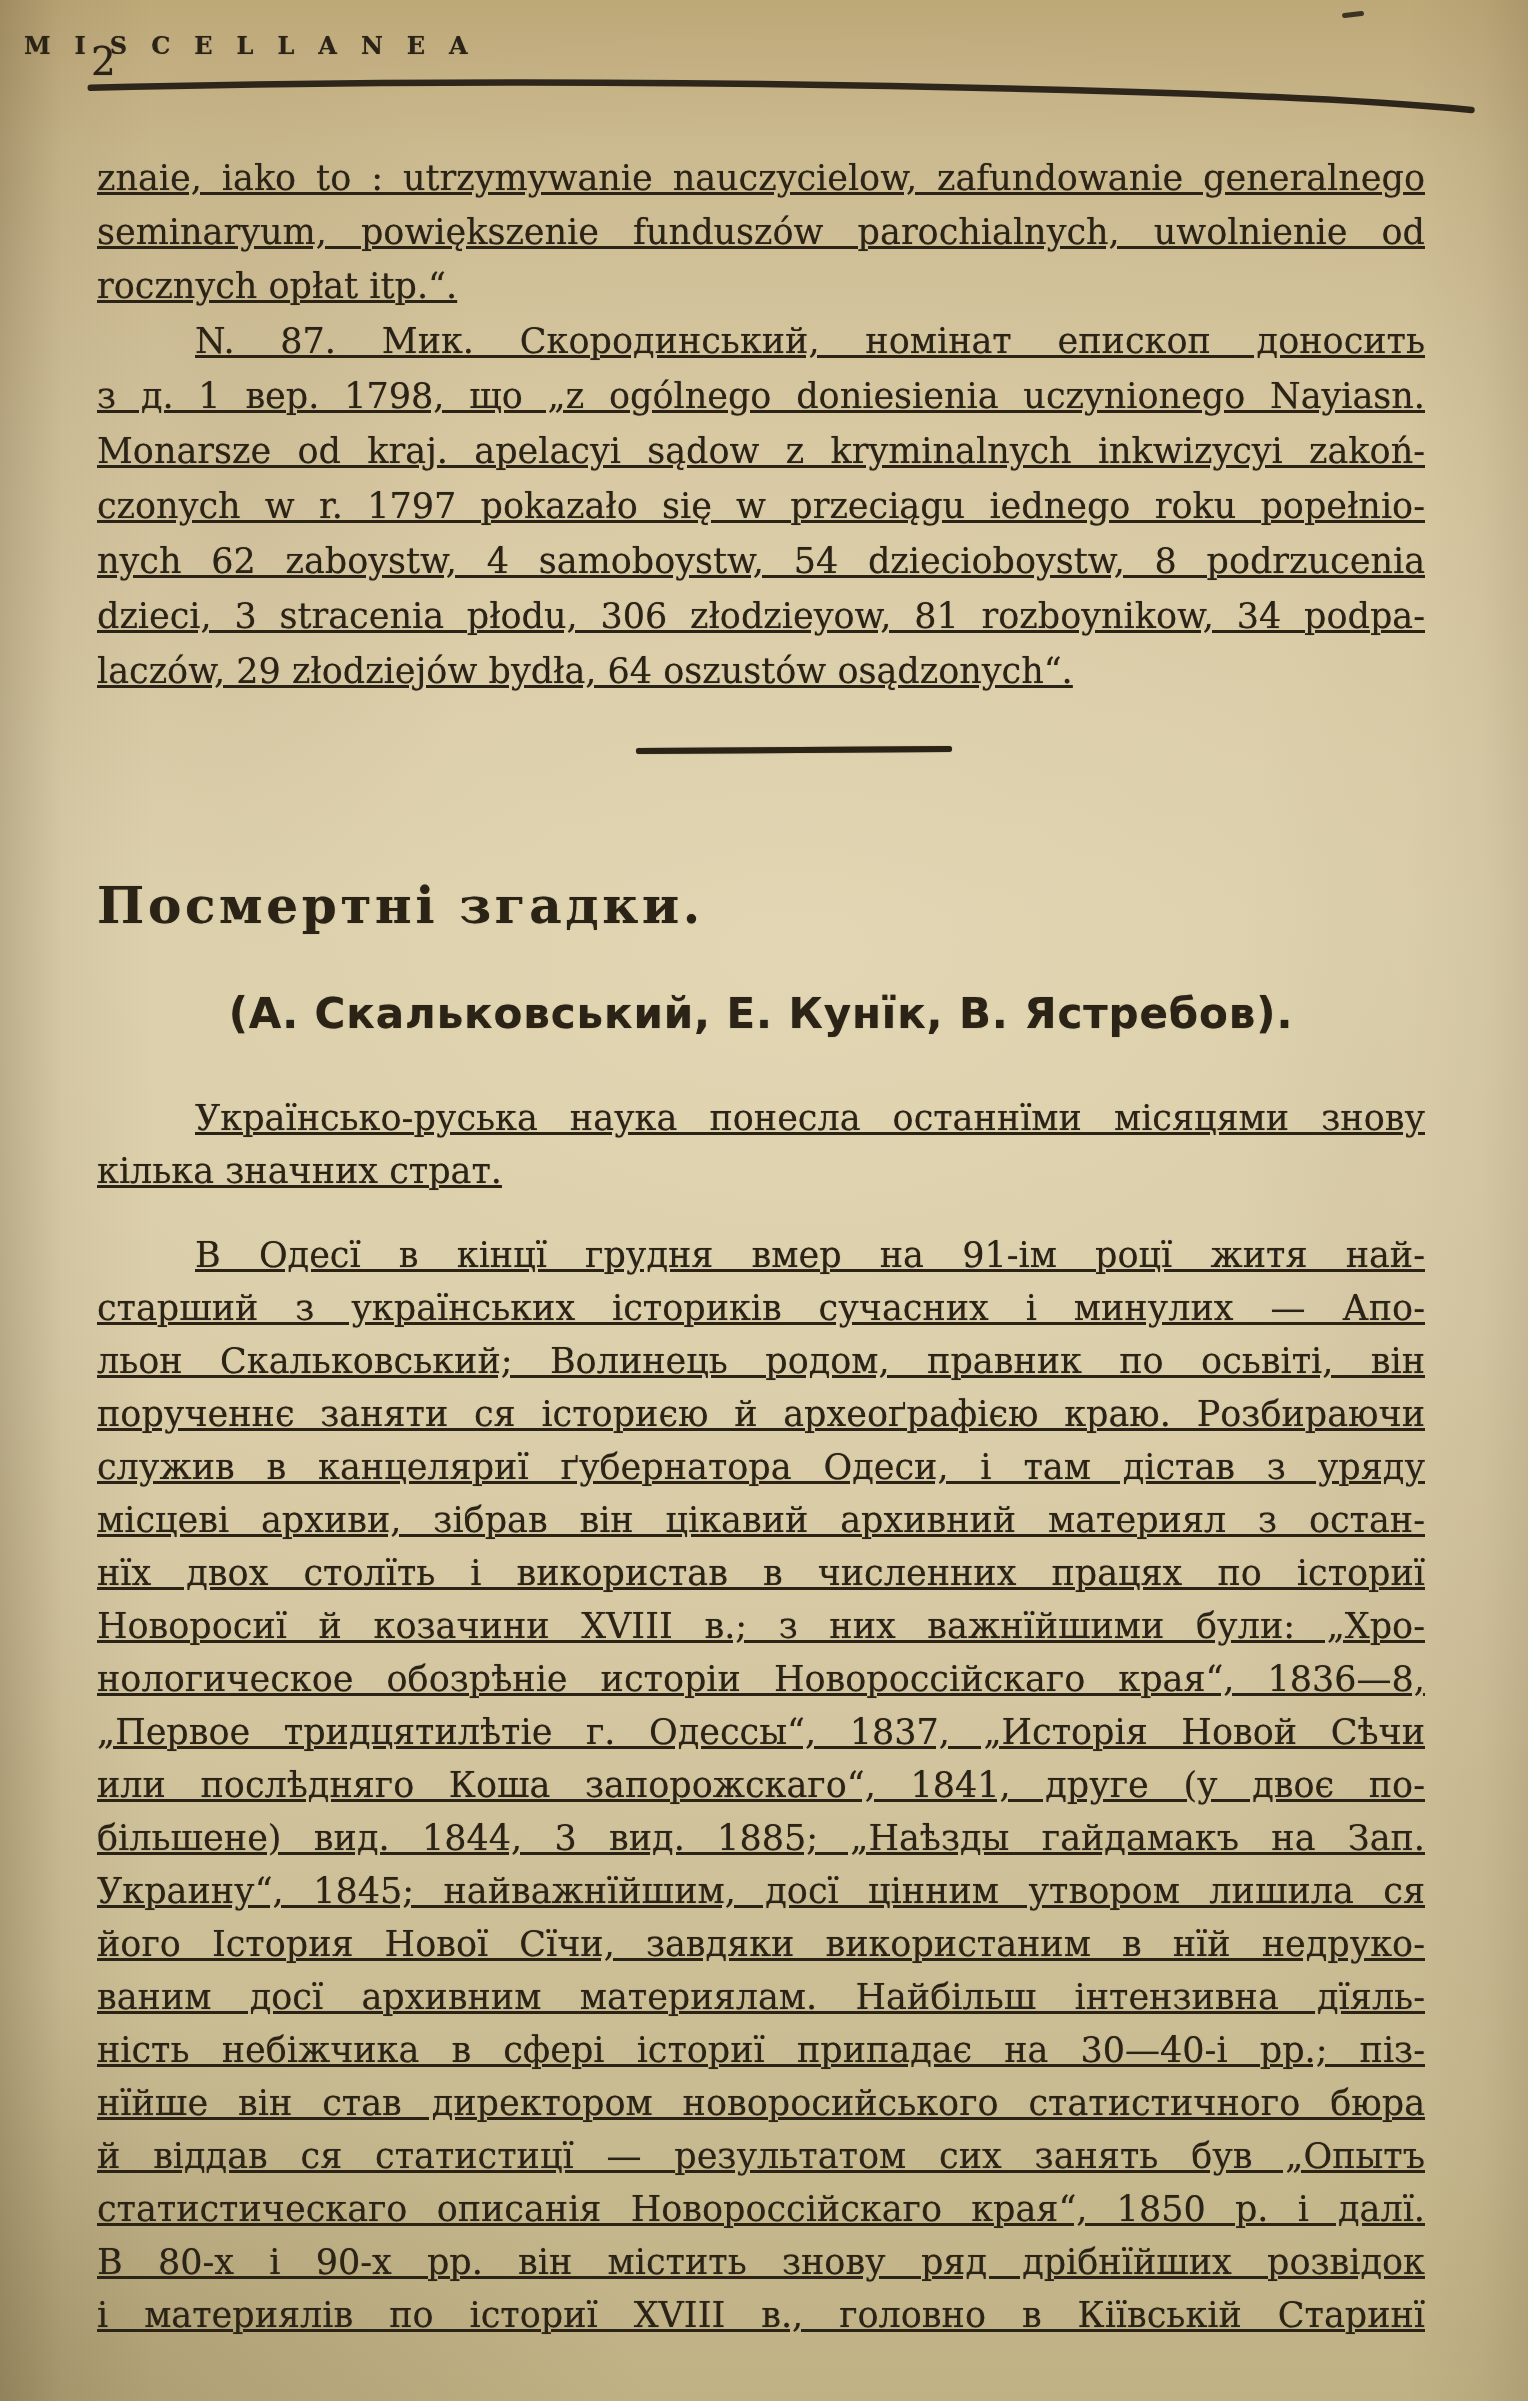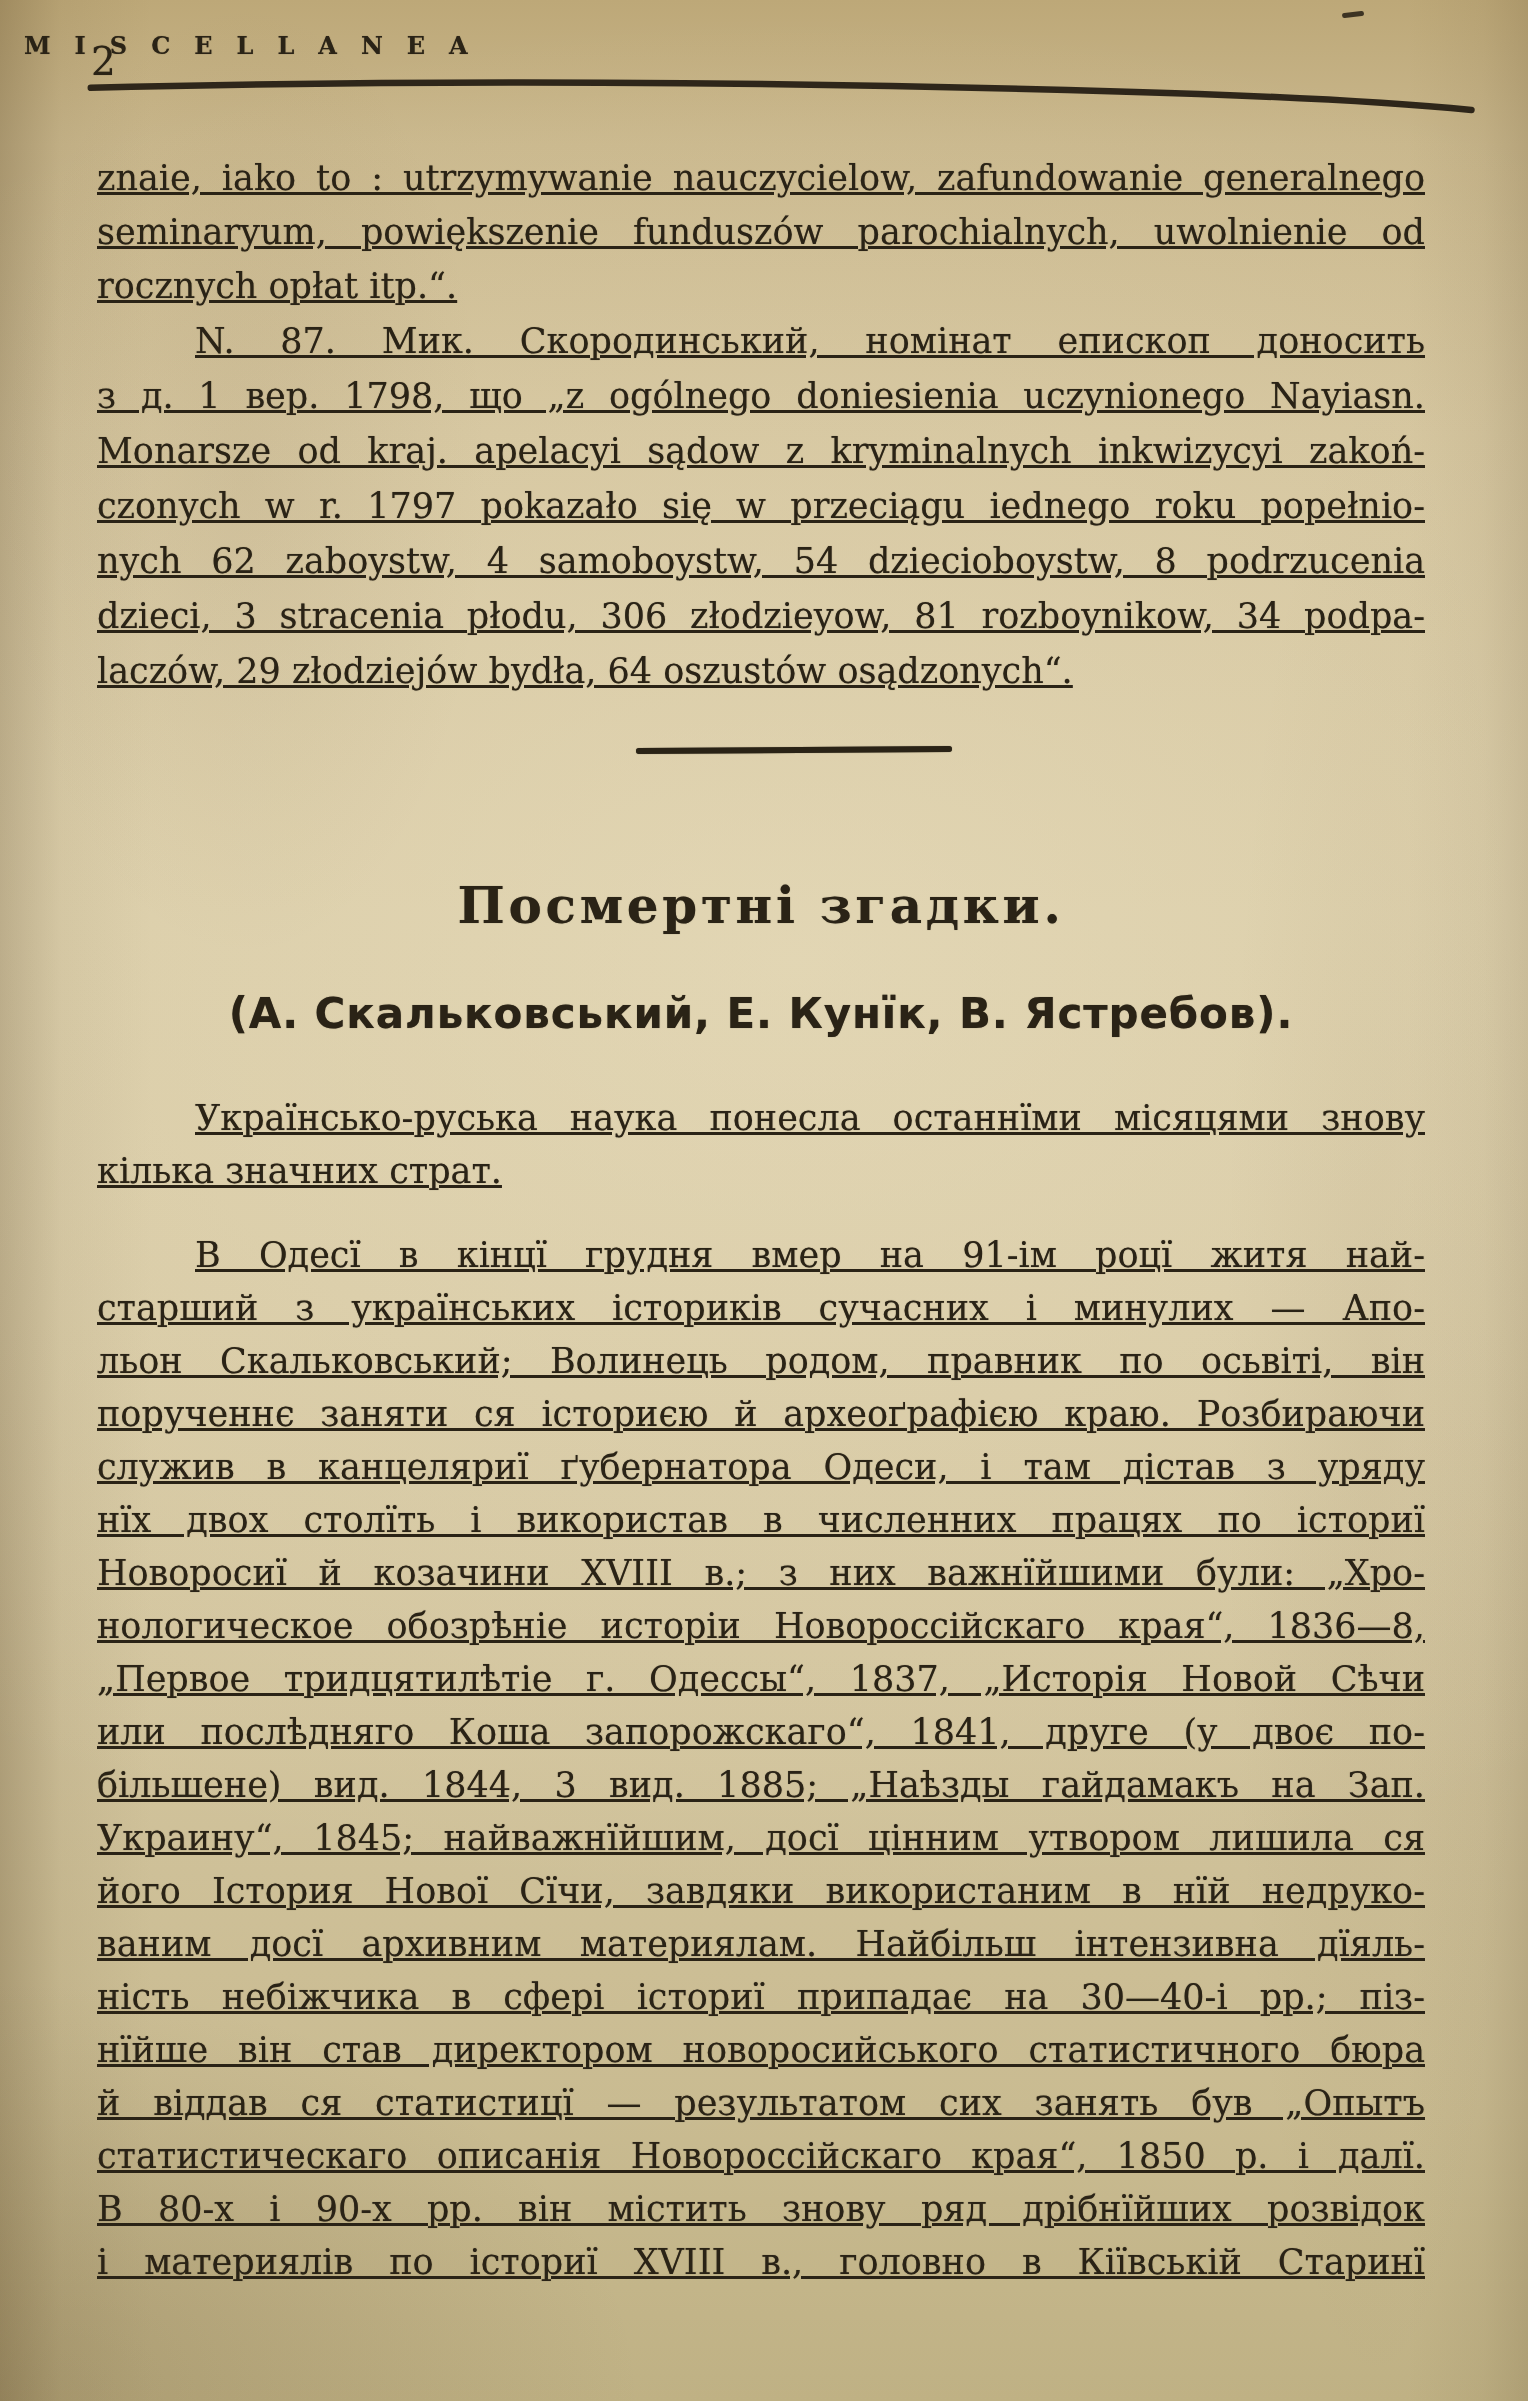--- a/index.html
+++ b/index.html
@@ -46,21 +46,21 @@
   .pos-p4 { top:1229px; }
 
   .divider {
     position:absolute; left:636px; top:747px; width:316px; height:5.5px;
     background:var(--ink); border-radius:2.8px; transform:rotate(-0.4deg);
     box-shadow:0 0 0.9px rgba(42,35,22,0.6);
   }
 
   .obit-title {
     position:absolute; left:97px; top:876px; width:1328px; margin:0;
-    text-align:center; font-size:50px; font-weight:bold; letter-spacing:3.7px;
+    text-align:left; font-size:50px; font-weight:bold; letter-spacing:3.7px;
   }
   .obit-subtitle {
     position:absolute; left:97px; top:989px; width:1328px; margin:0;
     text-align:center; font-family:"DejaVu Sans", sans-serif;
     font-size:42px; font-weight:bold; letter-spacing:0.9px;
   }
 </style>
 </head>
 <body>
 
@@ -101,20 +101,21 @@
       <div class="tline indent">Українсько-руська наука понесла останнїми місяцями знову</div>
       <div class="tline plain">кілька значних страт.</div>
     </section>
 
   <section class="para inktext pos-p4 lh575">
       <div class="tline indent">В Одесї в кінцї грудня вмер на 91-ім роцї житя най-</div>
       <div class="tline">старший з українських істориків сучасних і минулих — Апо-</div>
       <div class="tline">льон Скальковський; Волинець родом, правник по осьвіті, він</div>
       <div class="tline">порученнє заняти ся істориєю й археоґрафією краю. Розбираючи</div>
       <div class="tline">служив в канцеляриї ґубернатора Одеси, і там дістав з уряду</div>
+      <div class="tline">місцеві архиви, зібрав він цікавий архивний материял з остан-</div>
       <div class="tline">нїх двох столїть і використав в численних працях по істориї</div>
       <div class="tline">Новоросиї й козачини XVIII в.; з них важнїйшими були: „Хро-</div>
       <div class="tline">нологическое обозрѣніе исторіи Новороссійскаго края“, 1836—8,</div>
       <div class="tline">„Первое тридцятилѣтіе г. Одессы“, 1837, „Исторія Новой Сѣчи</div>
       <div class="tline">или послѣдняго Коша запорожскаго“, 1841, друге (у двоє по-</div>
       <div class="tline">більшене) вид. 1844, 3 вид. 1885; „Наѣзды гайдамакъ на Зап.</div>
       <div class="tline">Украину“, 1845; найважнїйшим, досї цінним утвором лишила ся</div>
       <div class="tline">його Істория Нової Сїчи, завдяки використаним в нїй недруко-</div>
       <div class="tline">ваним досї архивним материялам. Найбільш інтензивна дїяль-</div>
       <div class="tline">ність небіжчика в сфері істориї припадає на 30—40-і рр.; піз-</div>

